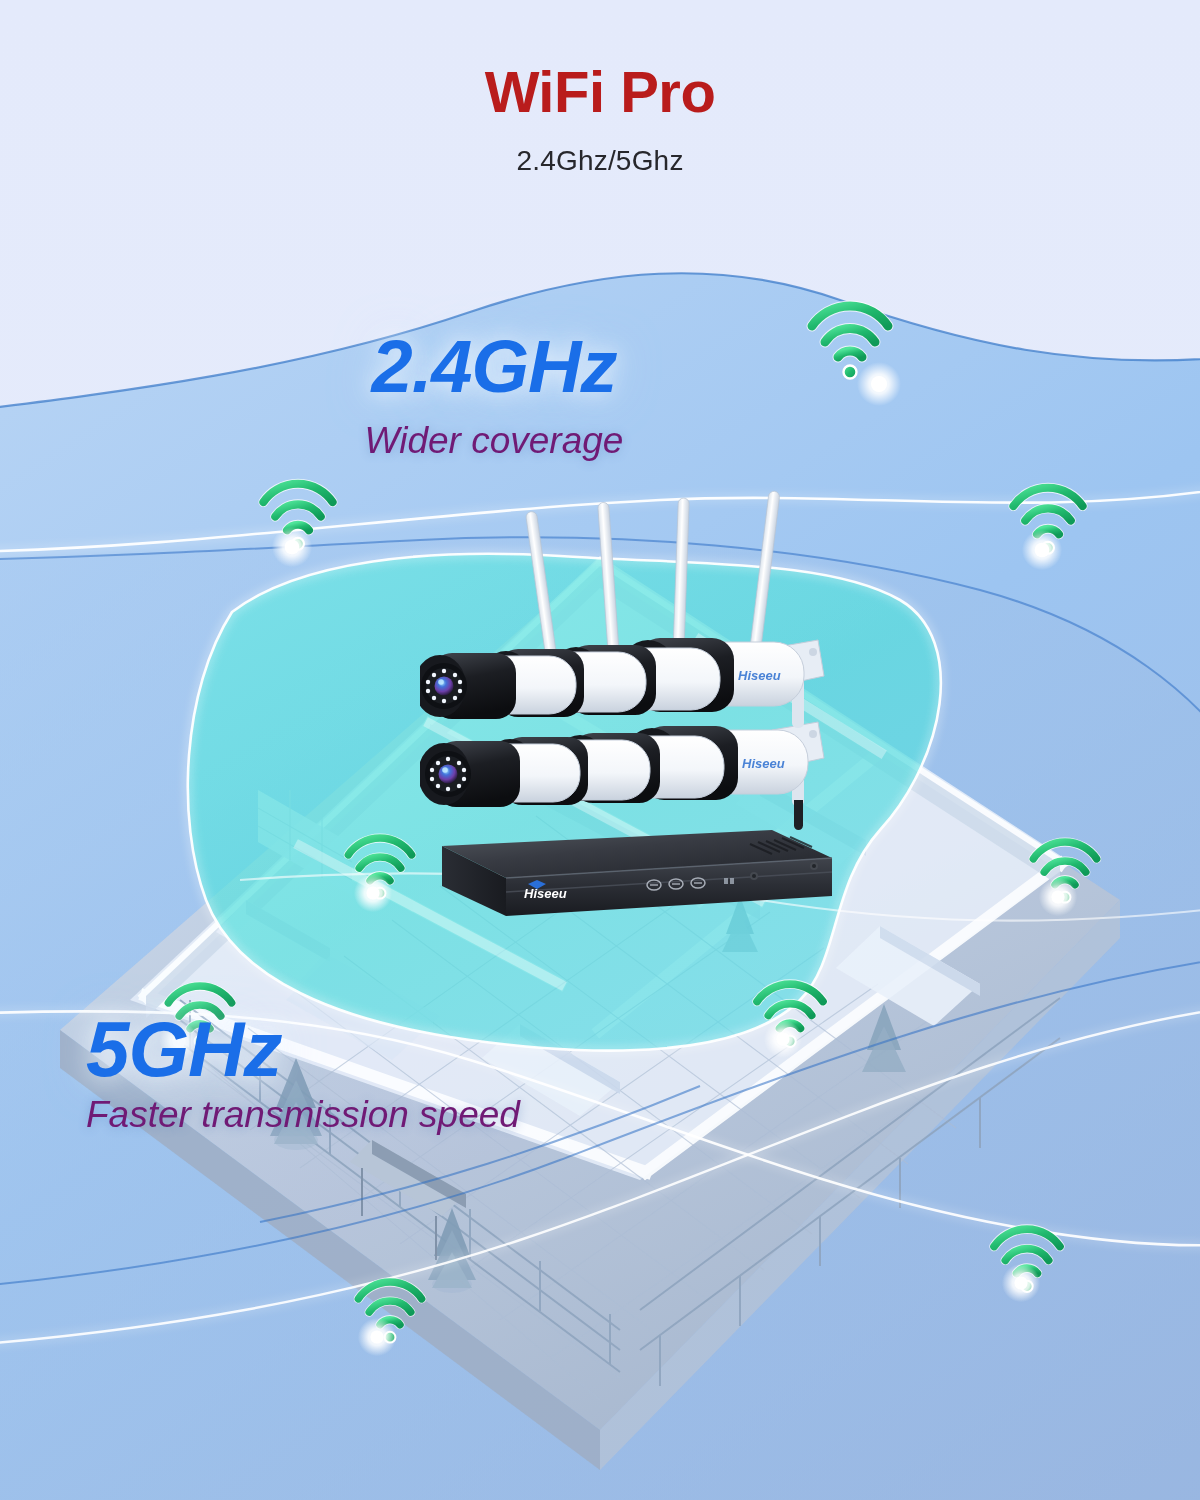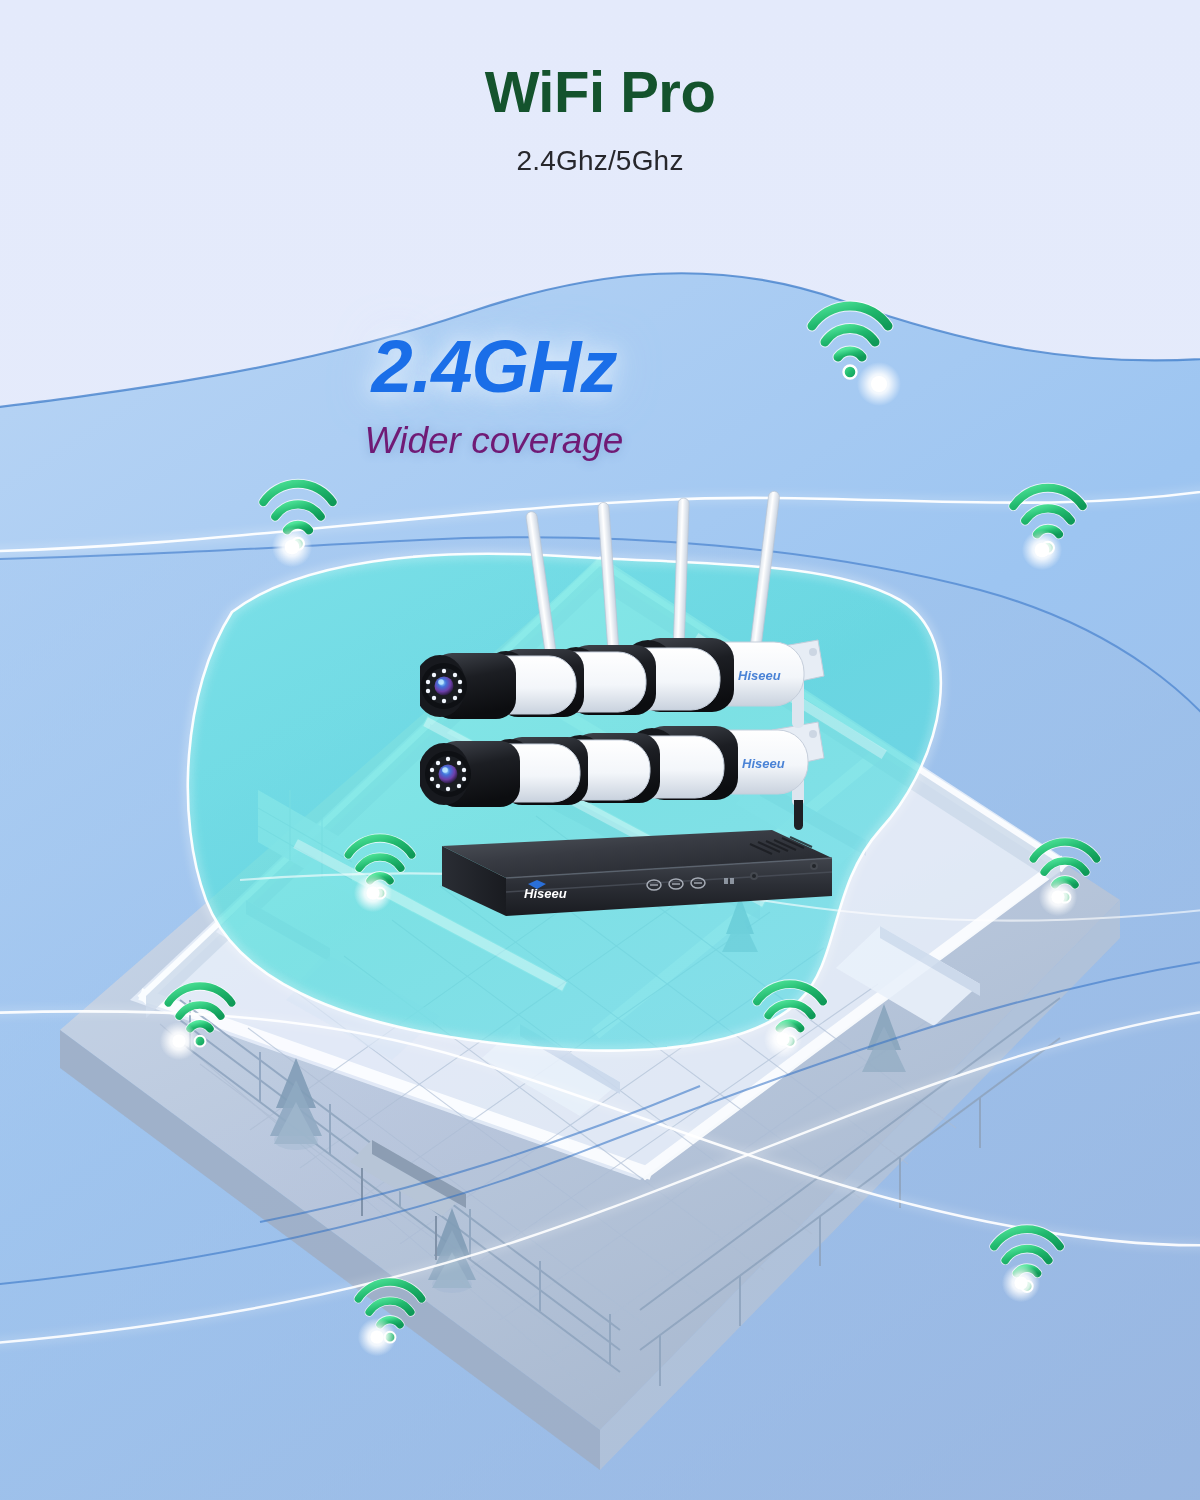--- a/index.html
+++ b/index.html
@@ -9,21 +9,21 @@
     background:#e4eafb;
     overflow:hidden;
     position:relative;
   }
   #stage { position:absolute; inset:0; width:1200px; height:1500px; }
   #stage > svg { position:absolute; inset:0; }
 
   
   .header { position:absolute; left:0; top:0; width:1200px; text-align:center; z-index:40; }
   .title {
-    font-size:58px; font-weight:bold; color:#14532d;
+    font-size:58px; font-weight:bold; color:#b91c1c;
     letter-spacing:-0.5px; padding-top:62px; line-height:1.05;
   }
   .subtitle {
     font-size:28px; font-weight:300; color:#27272c;
     padding-top:22px; letter-spacing:0.2px;
   }
 
   
   .band { position:absolute; z-index:38; }
   .band-val {
@@ -795,14 +795,18 @@
   <div class="header">
     <div class="title">WiFi Pro</div>
     <div class="subtitle">2.4Ghz/5Ghz</div>
   </div>
 
   <div class="band" id="band24">
     <div class="band-val">2.4GHz</div>
     <div class="band-cap">Wider coverage</div>
   </div>
 
+  <div class="band" id="band5">
+    <div class="band-val">5GHz</div>
+    <div class="band-cap">Faster transmission speed</div>
+  </div>
 
 </div>
 
 </body></html>

